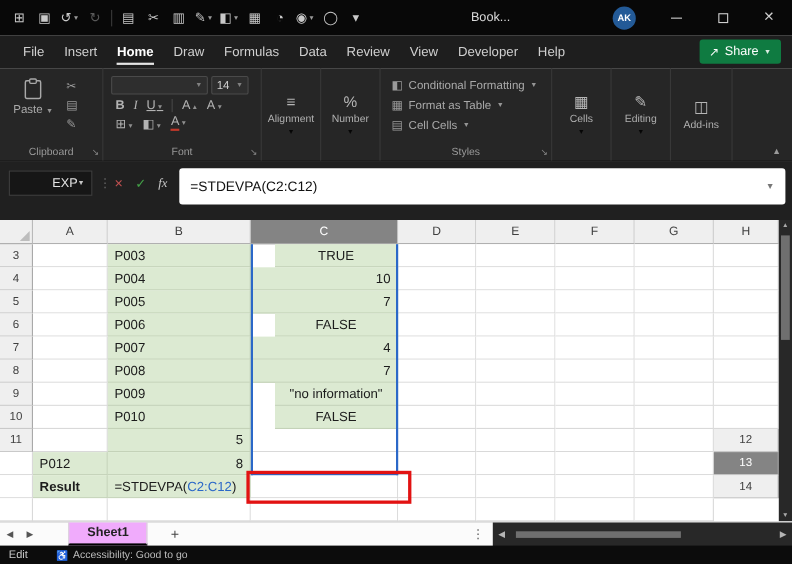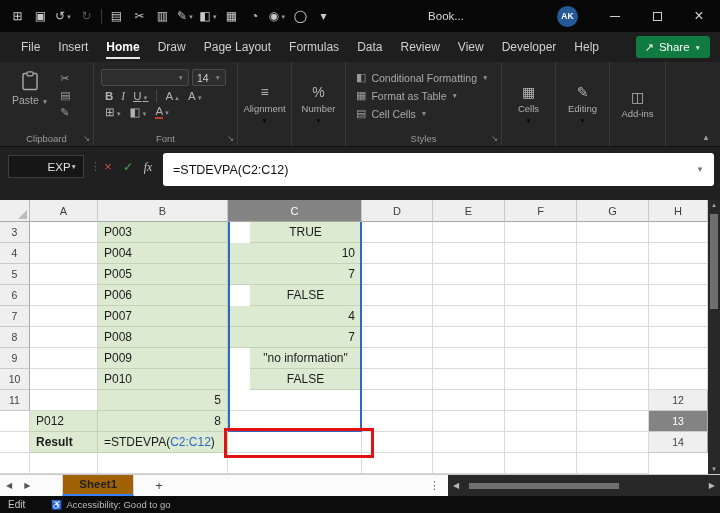--- a/index.html
+++ b/index.html
@@ -88,21 +88,21 @@
   #red-annotation { position:absolute; left:224px; top:228px; width:150px; height:30px; border:3px solid #e21212; pointer-events:none; }
 
   
   #vscroll { position:absolute; right:0; top:200px; width:12px; height:274px; background:#282828; }
   #vscroll .varr { position:absolute; left:0; width:12px; text-align:center; color:#aaa; font-size:6px; }
   #vthumb { position:absolute; left:2px; top:14px; width:8px; height:95px; background:#6f6f6f; }
 
   
   #tabbar { position:absolute; left:0; top:474px; width:720px; height:22px; background:#fbfbfb; border-top:1px solid #c9c9c9; display:flex; align-items:center; }
   .tnav { color:#555; font-size:8px; padding:0 6px; }
-  .sheet-tab { margin-left:26px; height:21px; line-height:19px; padding:0 16px; background:#a16207; border-left:1px solid #d9d9d9; border-right:1px solid #d9d9d9; border-bottom:2px solid #3b82f6; font-size:11.5px; font-weight:bold; color:#222; }
+  .sheet-tab { margin-left:26px; height:21px; line-height:19px; padding:0 16px; background:#f0abfc; border-left:1px solid #d9d9d9; border-right:1px solid #d9d9d9; border-bottom:2px solid #000000; font-size:11.5px; font-weight:bold; color:#222; }
   .add-sheet { margin-left:16px; color:#444; font-size:13px; width:18px; text-align:center; }
   .tab-spacer { flex:1; }
   .tdots { color:#555; font-size:11px; margin-right:8px; }
   #hscroll { width:272px; height:22px; background:#282828; display:flex; align-items:center; padding:0 5px; gap:4px; }
   .harr { color:#b5b5b5; font-size:8px; }
   .htrack { flex:1; height:8px; position:relative; }
   #hthumb { position:absolute; left:6px; top:1px; height:6px; width:150px; background:#6f6f6f; }
 
   
   #statusbar { position:absolute; left:0; top:496px; width:720px; height:17px; background:#0c0c0c; display:flex; align-items:center; }
@@ -144,21 +144,20 @@
         <i></i>
       </div>
     <div class="wbtn" id="close-btn">×</div>
   </div>
 
   <div id="menubar">
       <div class="mtab">File</div>
       <div class="mtab">Insert</div>
       <div class="mtab active">Home</div>
       <div class="mtab">Draw</div>
-      <div class="mtab">Page Layout</div>
       <div class="mtab">Formulas</div>
       <div class="mtab">Data</div>
       <div class="mtab">Review</div>
       <div class="mtab">View</div>
       <div class="mtab">Developer</div>
       <div class="mtab">Help</div>
     </div>
   <div id="share-btn">
     <span class="sicon">↗</span>
     <span>Share</span>

